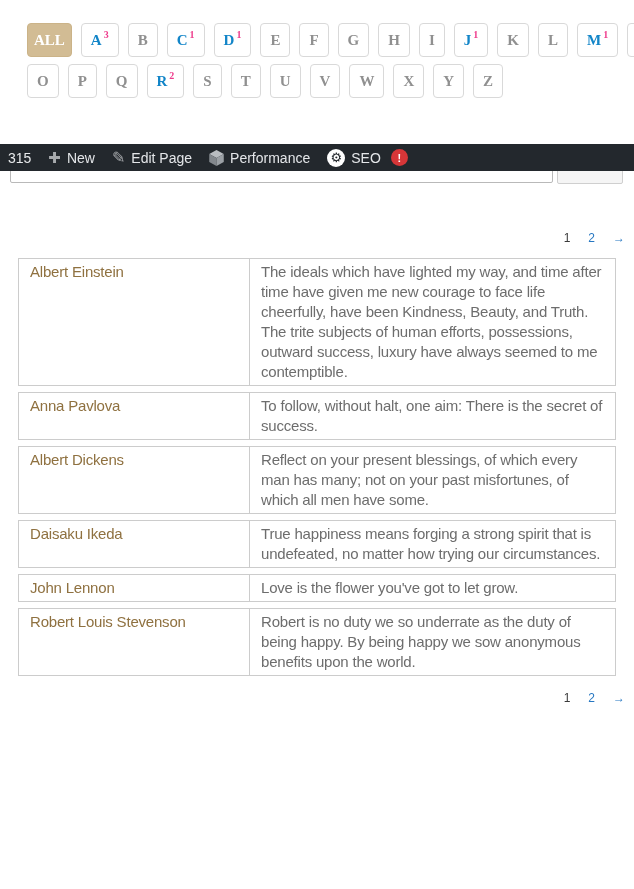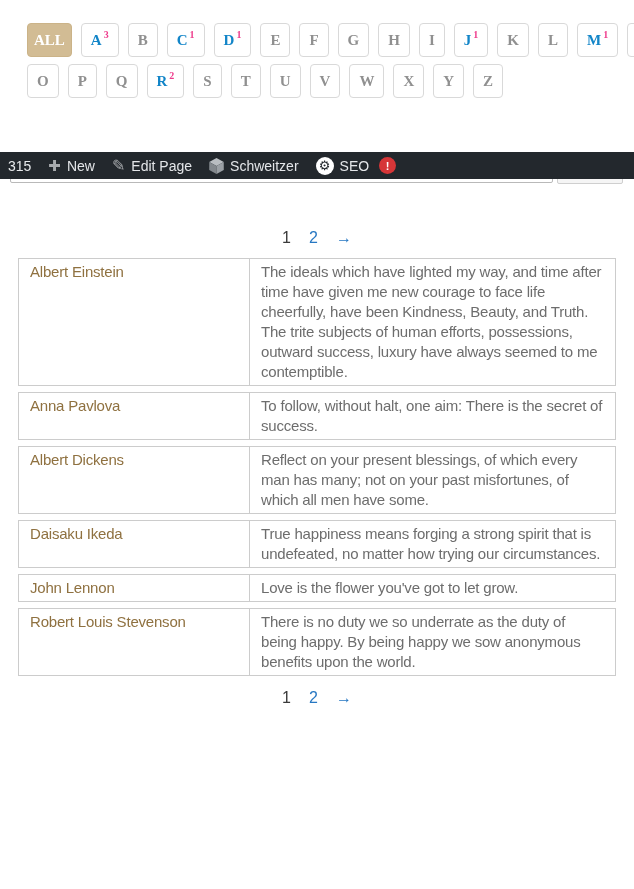--- a/index.html
+++ b/index.html
@@ -27,41 +27,41 @@
     background:#d2bc94;border-color:#cbb388;color:#fff;padding:0 6px;
   }
 
   
   .search-form{position:absolute;top:155px;left:10px;right:11px;display:flex;gap:4px;z-index:1;}
   .search-input{flex:1;height:28px;border:1px solid #b9b9b9;border-radius:2px;background:#fff;box-sizing:border-box;}
   .search-button{width:66px;height:29px;background:#f5f5f5;border:1px solid #cfcfcf;border-radius:2px;}
 
   
   .admin-bar{
-    position:absolute;top:152px;left:0;width:634px;height:27px;z-index:5;
+    position:absolute;top:144px;left:0;width:634px;height:27px;z-index:5;
     background:#23282d;color:#eee;display:flex;align-items:center;
     padding:0 8px;box-sizing:border-box;font-size:14px;gap:17px;
   }
   .ab-counter{color:#e8eaec;}
   .ab-item{display:inline-flex;align-items:center;gap:6px;color:#e4e6e9;text-decoration:none;cursor:pointer;}
   .ab-glyph{color:#a7aaad;font-size:15px;line-height:1;}
   .ab-glyph.pencil{font-size:16px;}
   .seo-circle{
     width:18px;height:18px;border-radius:50%;background:#fff;color:#23282d;
     display:inline-flex;align-items:center;justify-content:center;font-size:13px;line-height:1;
   }
   .ab-badge{
     width:17px;height:17px;border-radius:50%;background:#d63638;color:#fff;
     display:inline-flex;align-items:center;justify-content:center;
     font-size:11px;font-weight:bold;margin-left:4px;
   }
 
   
   .content{position:absolute;top:228px;left:0;width:634px;}
-  .pagination{text-align:center;font-size:16px;line-height:20px;}
+  .pagination{text-align:right;font-size:12px;line-height:20px;}
   .pagination .page-current{color:#3a3a3a;margin:0 9px;}
   .pagination a{color:#2677c2;text-decoration:none;margin:0 9px;cursor:pointer;}
 
   table.quotes{
     width:598px;margin:4px auto 0;table-layout:fixed;
     border-collapse:separate;border-spacing:0 6px;
     font-size:15px;letter-spacing:-0.2px;color:#6d6d6d;
   }
   table.quotes col.c-author{width:232px;}
   table.quotes td{
@@ -182,21 +182,21 @@
       <span class="ab-label">Edit Page</span>
     </a>
     <a class="ab-item">
       <span class="ab-glyph">
         <svg width="15" height="16" viewBox="0 0 20 22" style="display:block">
           <polygon points="10,0 20,5.5 10,11 0,5.5" fill="#b9bdc1"></polygon>
           <polygon points="0,5.5 10,11 10,22 0,16.5" fill="#83888d"></polygon>
           <polygon points="20,5.5 10,11 10,22 20,16.5" fill="#9ba0a5"></polygon>
         </svg>
       </span>
-      <span class="ab-label">Schweitzer</span>
+      <span class="ab-label">Performance</span>
     </a>
     <a class="ab-item">
       <span class="seo-circle">⚙</span>
       <span class="ab-label">SEO</span>
       <span class="ab-badge">!</span>
     </a>
   </div>
 
 <div class="content">
   <nav class="pagination top" id="pagination-top"><span class="page-current">1</span><a>2</a><a>→</a></nav>
@@ -221,18 +221,18 @@
         <tr>
           <td class="author-cell"><a class="author-link">Daisaku Ikeda</a></td>
           <td class="quote-cell">True happiness means forging a strong spirit that is undefeated, no matter how trying our circumstances.</td>
         </tr>
         <tr>
           <td class="author-cell"><a class="author-link">John Lennon</a></td>
           <td class="quote-cell">Love is the flower you've got to let grow.</td>
         </tr>
         <tr>
           <td class="author-cell"><a class="author-link">Robert Louis Stevenson</a></td>
-          <td class="quote-cell">There is no duty we so underrate as the duty of being happy. By being happy we sow anonymous benefits upon the world.</td>
+          <td class="quote-cell">Robert is no duty we so underrate as the duty of being happy. By being happy we sow anonymous benefits upon the world.</td>
         </tr>
       </tbody>
   </table>
   <nav class="pagination bottom" id="pagination-bottom"><span class="page-current">1</span><a>2</a><a>→</a></nav>
 </div>
 
 </body></html>

